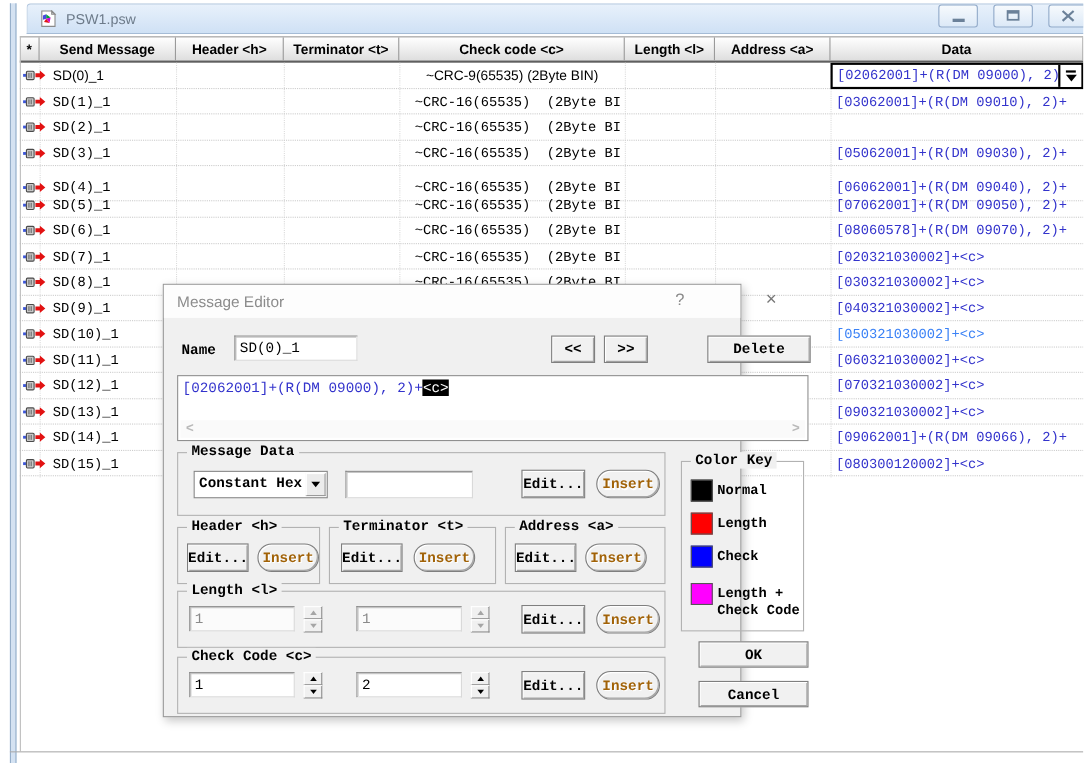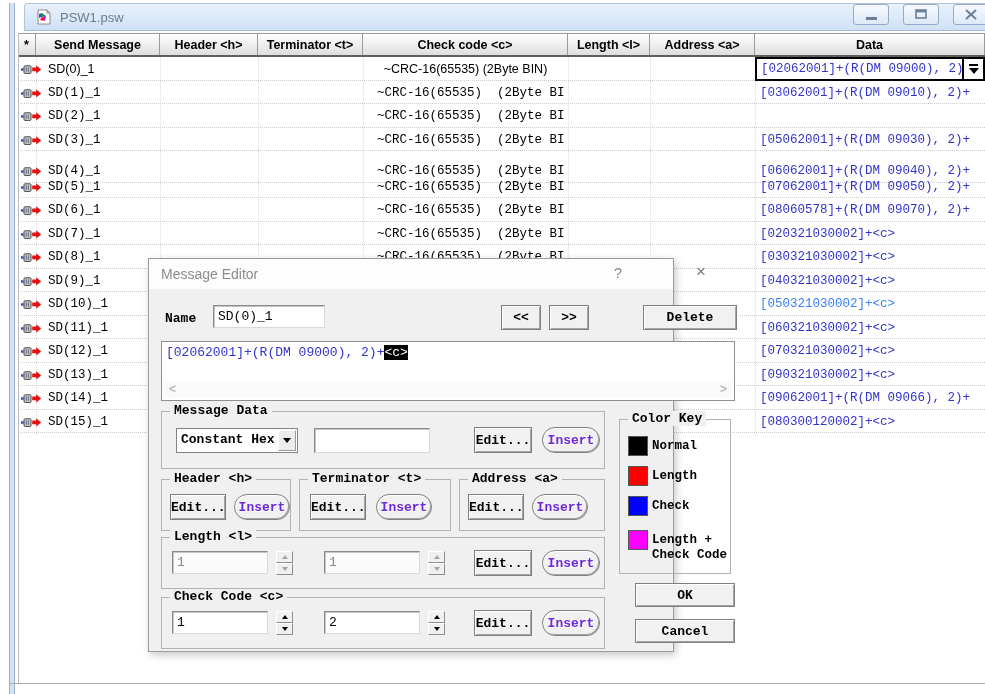--- a/index.html
+++ b/index.html
@@ -59,21 +59,21 @@
 
   .lbl{position:absolute;font-family:"Liberation Mono",monospace;font-size:13px;font-weight:bold;color:#000;white-space:pre;}
   .field{position:absolute;background:#fff;border:1px solid #8a8a8a;border-bottom-color:#d9d9d9;border-right-color:#d9d9d9;
          box-shadow:inset 1px 1px 0 #c6c6c6;font-family:"Liberation Mono",monospace;font-size:13px;color:#000;
          padding:2px 4px;box-sizing:border-box;outline:none;}
   .field.dis{background:#fbfbfb;color:#8a8a8a;}
   .btn{position:absolute;background:#f1f1f1;border:1px solid #7f7f7f;
        box-shadow:inset 1px 1px 0 #ffffff,inset -1px -1px 0 #a6a6a6;
        font-family:"Liberation Mono",monospace;font-size:13px;font-weight:bold;color:#000;
        padding:0;text-align:center;cursor:default;box-sizing:border-box;}
-  .btn:disabled{color:#6d28d9;text-shadow:1px 1px 0 #fff;border-radius:13px;}
+  .btn:disabled{color:#a16207;text-shadow:1px 1px 0 #fff;border-radius:13px;}
 
   .name-lbl{left:16px;top:52px;}
   .name-field{left:64px;top:46px;width:112px;height:23px;}
   .prev-btn{left:352px;top:46px;width:40px;height:25px;}
   .next-btn{left:400px;top:46px;width:40px;height:25px;}
   .delete-btn{left:494px;top:46px;width:94px;height:25px;}
 
   .msg-box{position:absolute;left:12px;top:82px;width:574px;height:60px;background:#fff;
            border:1px solid #8f8f8f;box-sizing:border-box;}
   .msg-line{position:absolute;left:4px;top:3px;font-family:"Liberation Mono",monospace;font-size:13px;white-space:pre;}
@@ -184,21 +184,21 @@
       <div class="vline" style="left: 737px;"></div>
       <div class="trow selected" style="top: 0px;">
         <span class="row-icon"><svg width="22" height="13" viewBox="0 0 22 13">
             <rect x="1" y="5.2" width="2.6" height="2.6" fill="#3b55d9"></rect>
             <rect x="4" y="2.8" width="7" height="7.6" rx="1" fill="#c9c9c9" stroke="#4a4a4a"></rect>
             <rect x="5.7" y="4.4" width="1.2" height="4.4" fill="#777"></rect>
             <rect x="7.8" y="4.4" width="1.2" height="4.4" fill="#777"></rect>
             <path d="M12.2 4.6 l4 0 0 -2.4 5 4.2 -5 4.2 0 -2.4 -4 0 z" fill="#e21212"></path>
           </svg></span>
         <span class="row-label">SD(0)_1</span>
-        <span class="row-check">~CRC-16(65535) (2Byte BIN)</span>
+        <span class="row-check">~CRC-9(65535) (2Byte BIN)</span>
         <span class="row-data" style="color: rgb(51, 51, 204);">[02062001]+(R(DM 09000), 2)+<span class="dd-btn"><span class="dd-icon"></span></span></span>
       </div>
       <div class="trow" style="top: 23.5px;">
         <span class="row-icon"><svg width="22" height="13" viewBox="0 0 22 13">
             <rect x="1" y="5.2" width="2.6" height="2.6" fill="#3b55d9"></rect>
             <rect x="4" y="2.8" width="7" height="7.6" rx="1" fill="#c9c9c9" stroke="#4a4a4a"></rect>
             <rect x="5.7" y="4.4" width="1.2" height="4.4" fill="#777"></rect>
             <rect x="7.8" y="4.4" width="1.2" height="4.4" fill="#777"></rect>
             <path d="M12.2 4.6 l4 0 0 -2.4 5 4.2 -5 4.2 0 -2.4 -4 0 z" fill="#e21212"></path>
           </svg></span>

